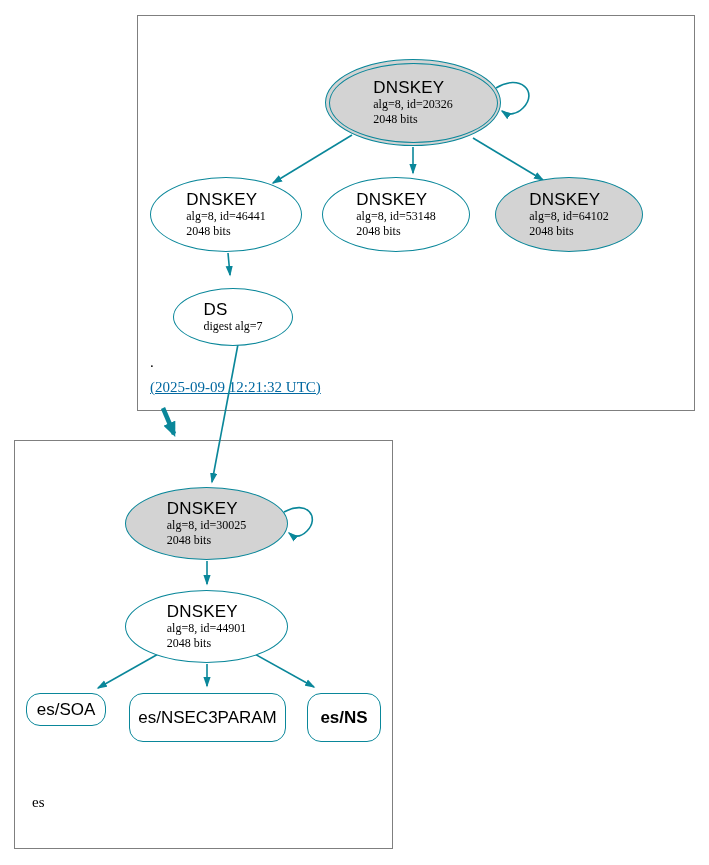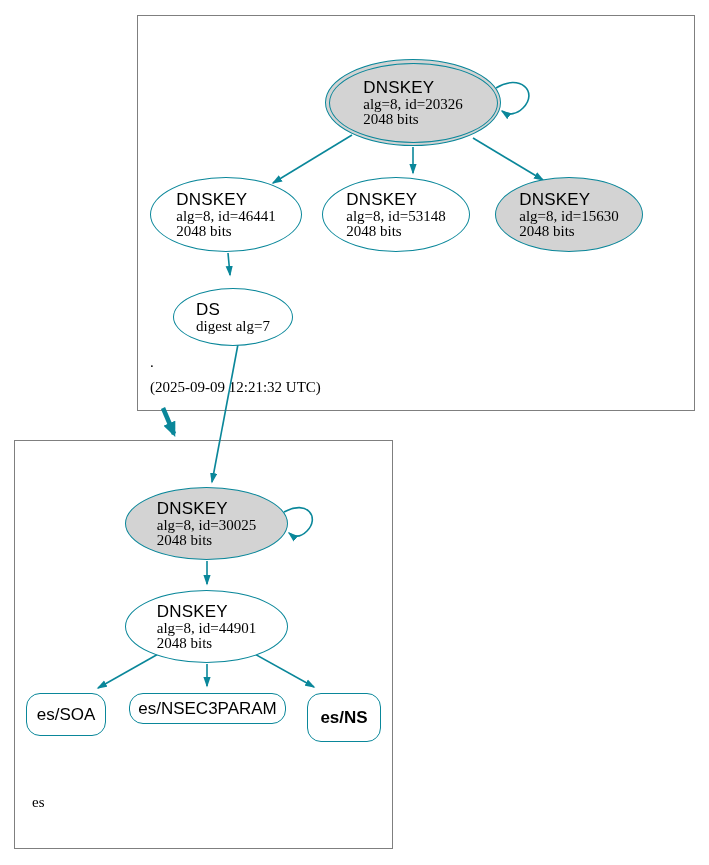--- a/index.html
+++ b/index.html
@@ -1,29 +1,29 @@
 <!DOCTYPE html>
 <html><head>
 <meta charset="utf-8">
 <style>
   html,body{margin:0;padding:0;background:#ffffff;}
   .canvas{position:relative;width:709px;height:865px;background:#ffffff;overflow:hidden;
           font-family:"Liberation Serif",serif;color:#000;}
   .cluster{position:absolute;border:1px solid #7f7f7f;background:#ffffff;}
   .zone-label{position:absolute;font-family:"Liberation Serif",serif;font-size:15px;color:#000;}
-  .zone-ts{position:absolute;font-family:"Liberation Serif",serif;font-size:15px;color:#000000;}
+  .zone-ts{position:absolute;font-family:"Liberation Serif",serif;font-size:15px;color:#0369a1;text-decoration:underline;}
   .node{position:absolute;border:1.7px solid #0a879a;border-radius:50%;background:#ffffff;
         display:flex;flex-direction:column;align-items:center;justify-content:center;
         text-align:center;box-sizing:border-box;}
   .node.gray{background:#d3d3d3;}
   .inner-ring{position:absolute;inset:2.5px;border:1.7px solid #0a879a;border-radius:50%;
         pointer-events:none;}
   .node-text{position:relative;z-index:1;display:flex;flex-direction:column;align-items:flex-start;}
   .node-title{font-family:"Liberation Sans",sans-serif;font-size:17px;line-height:19px;letter-spacing:.2px;}
-  .node-detail{font-family:"Liberation Serif",serif;font-size:15px;line-height:15.5px;}
+  .node-detail{font-family:"Liberation Serif",serif;font-size:12px;line-height:15.5px;}
   .rrset{position:absolute;border:1.7px solid #0a879a;border-radius:14px;background:#ffffff;
         display:flex;align-items:center;justify-content:center;box-sizing:border-box;
         font-family:"Liberation Sans",sans-serif;font-size:17px;}
   svg.edges{position:absolute;left:0;top:0;z-index:2;pointer-events:none;}
   .edge{stroke:#0a879a;stroke-width:1.6;fill:none;}
   .edge-thick{stroke:#0a879a;stroke-width:4.5;fill:none;}
   .nodelayer{position:absolute;left:0;top:0;width:709px;height:865px;z-index:3;}
 </style>
 </head>
 <body>
@@ -86,21 +86,21 @@
       <div class="node-text">
         <span class="node-title">DNSKEY</span>
         <span class="node-detail">alg=8, id=53148</span>
         <span class="node-detail">2048 bits</span>
       </div>
     </div>
 
     <div class="node gray" style="left:495px;top:177px;width:148px;height:75px;">
       <div class="node-text">
         <span class="node-title">DNSKEY</span>
-        <span class="node-detail">alg=8, id=15630</span>
+        <span class="node-detail">alg=8, id=64102</span>
         <span class="node-detail">2048 bits</span>
       </div>
     </div>
 
     <div class="node" style="left:173px;top:288px;width:120px;height:58px;">
       <div class="node-text">
         <span class="node-title">DS</span>
         <span class="node-detail">digest alg=7</span>
       </div>
     </div>
@@ -114,24 +114,24 @@
     </div>
 
     <div class="node" style="left:125px;top:590px;width:163px;height:73px;">
       <div class="node-text">
         <span class="node-title">DNSKEY</span>
         <span class="node-detail">alg=8, id=44901</span>
         <span class="node-detail">2048 bits</span>
       </div>
     </div>
 
-    <div class="rrset" style="left:26px;top:693px;width:80px;height:43px;">
+    <div class="rrset" style="left:26px;top:693px;width:80px;height:33px;">
       <span>es/SOA</span>
     </div>
-    <div class="rrset" style="left:129px;top:693px;width:157px;height:31px;">
+    <div class="rrset" style="left:129px;top:693px;width:157px;height:49px;">
       <span>es/NSEC3PARAM</span>
     </div>
     <div class="rrset" style="left:307px;top:693px;width:74px;height:49px;font-weight:bold;">
       <span>es/NS</span>
     </div>
 
   </div>
 </div>
 
 </body></html>

